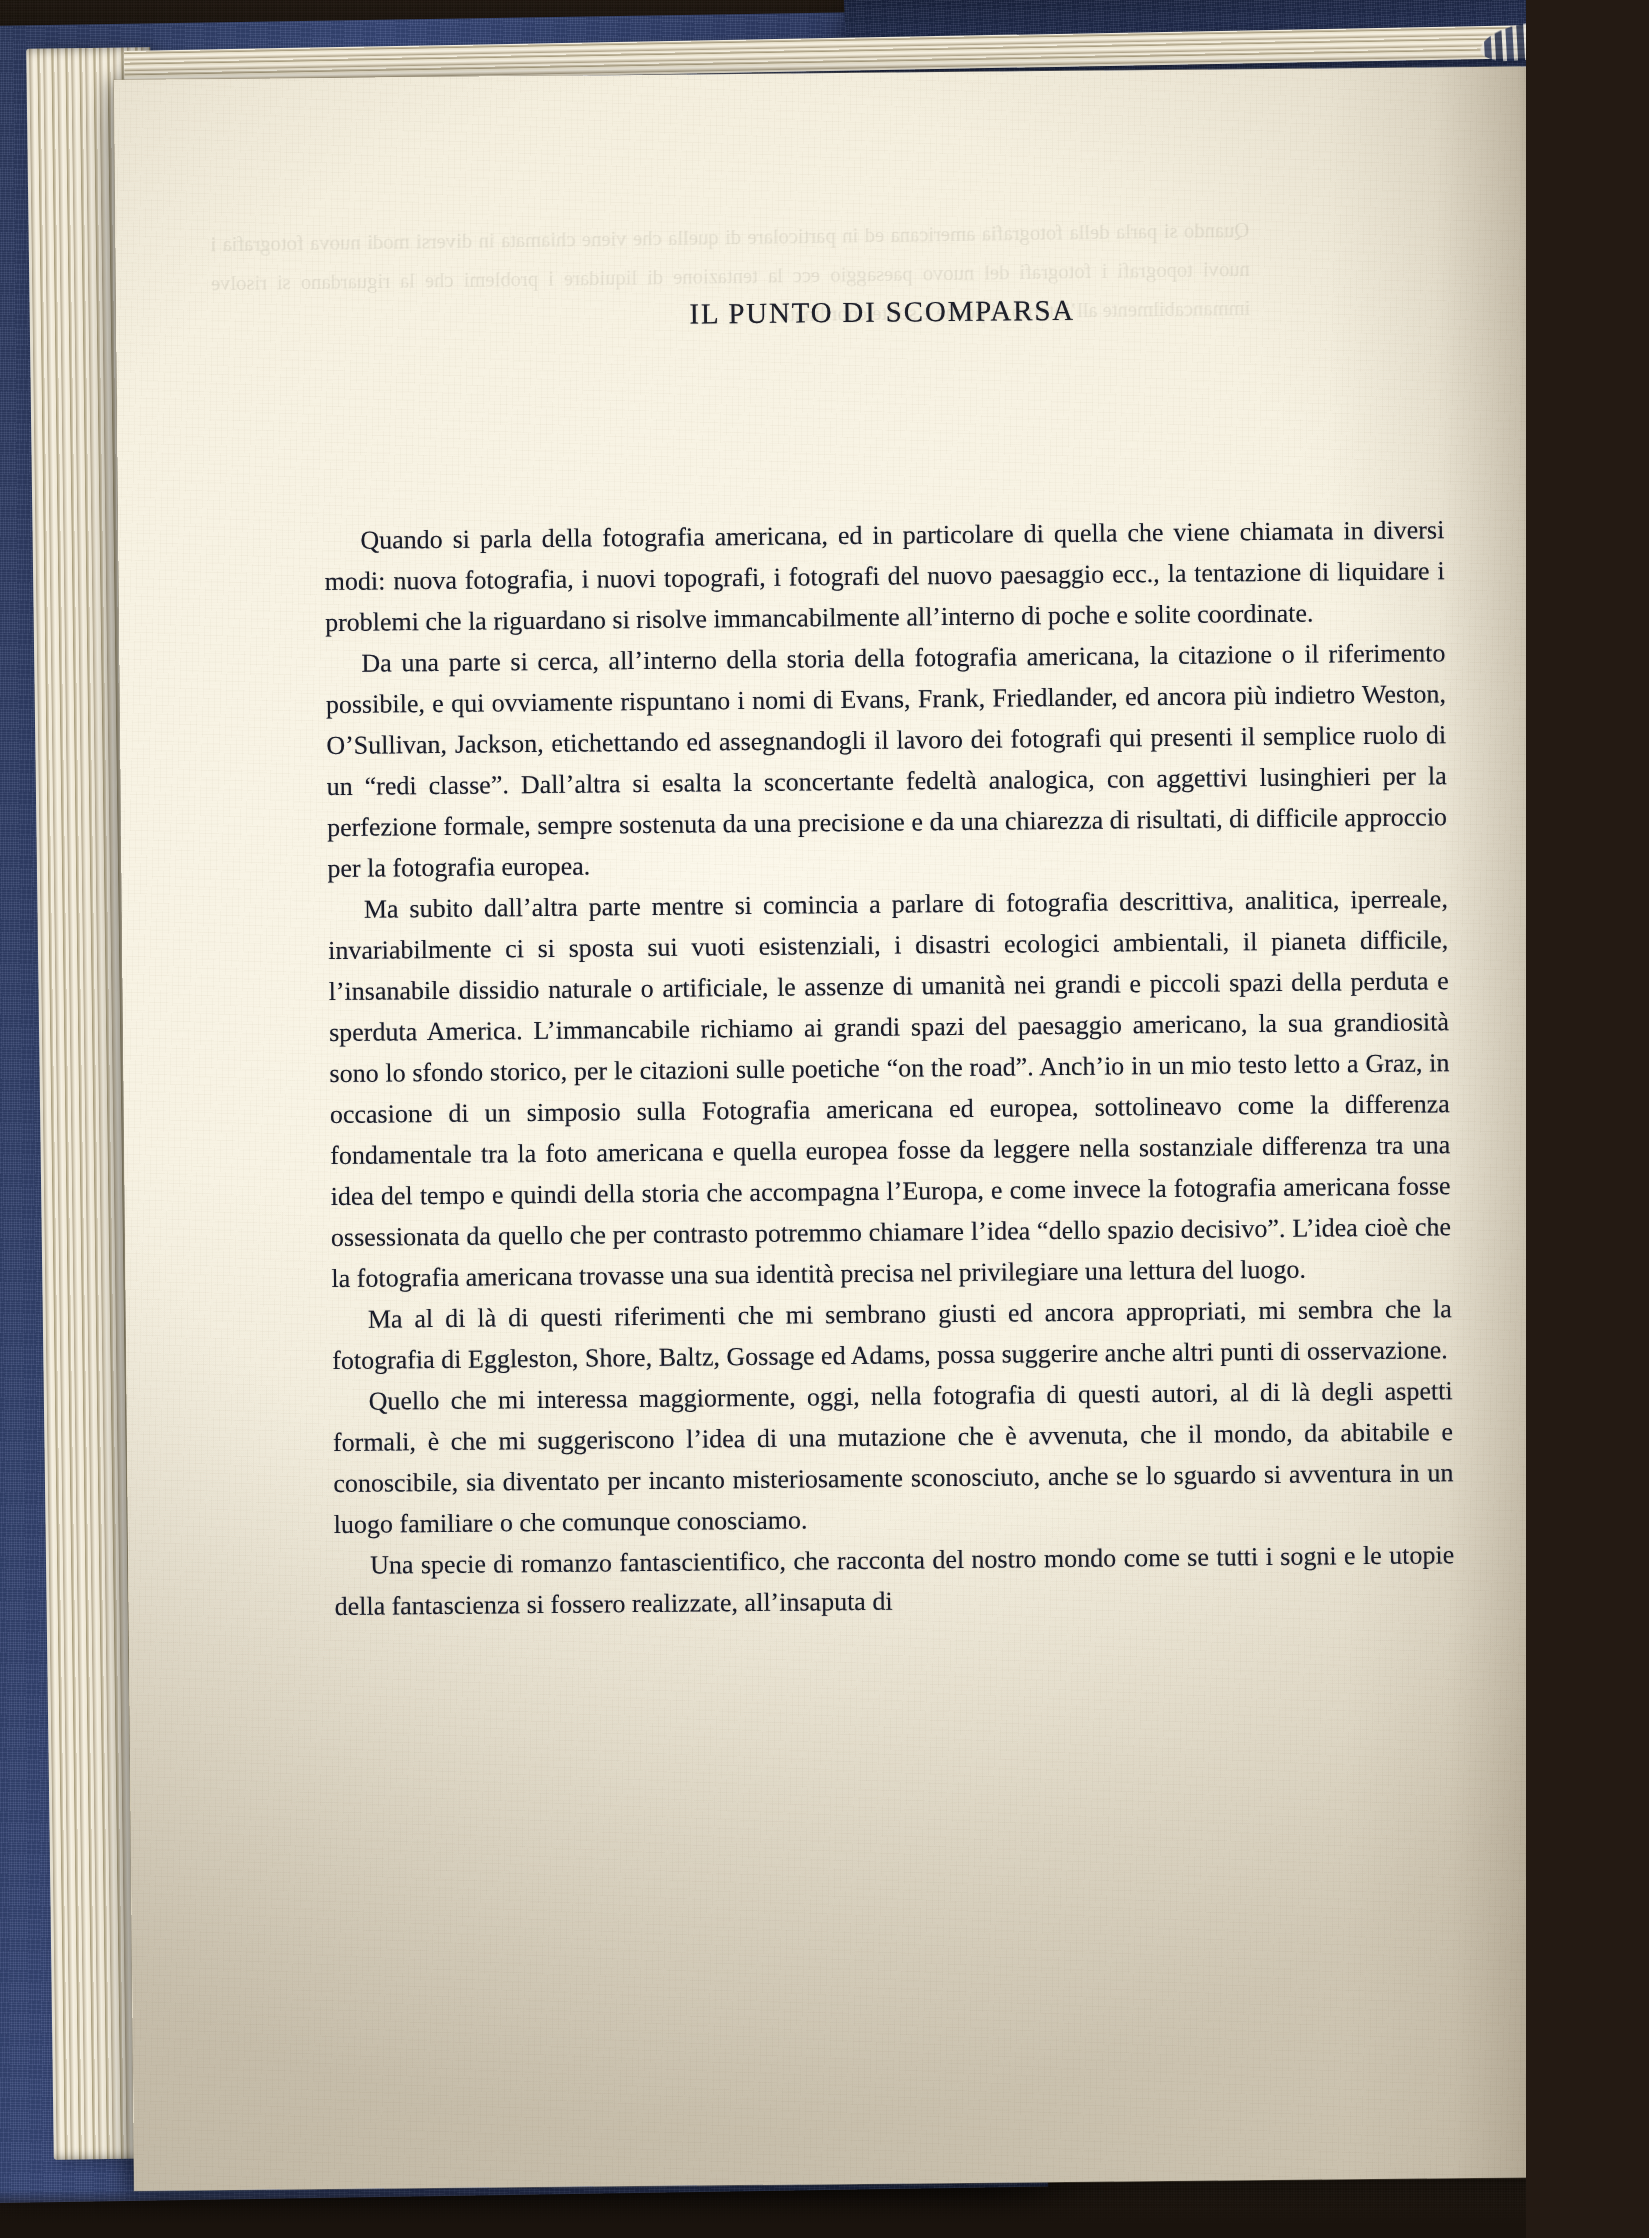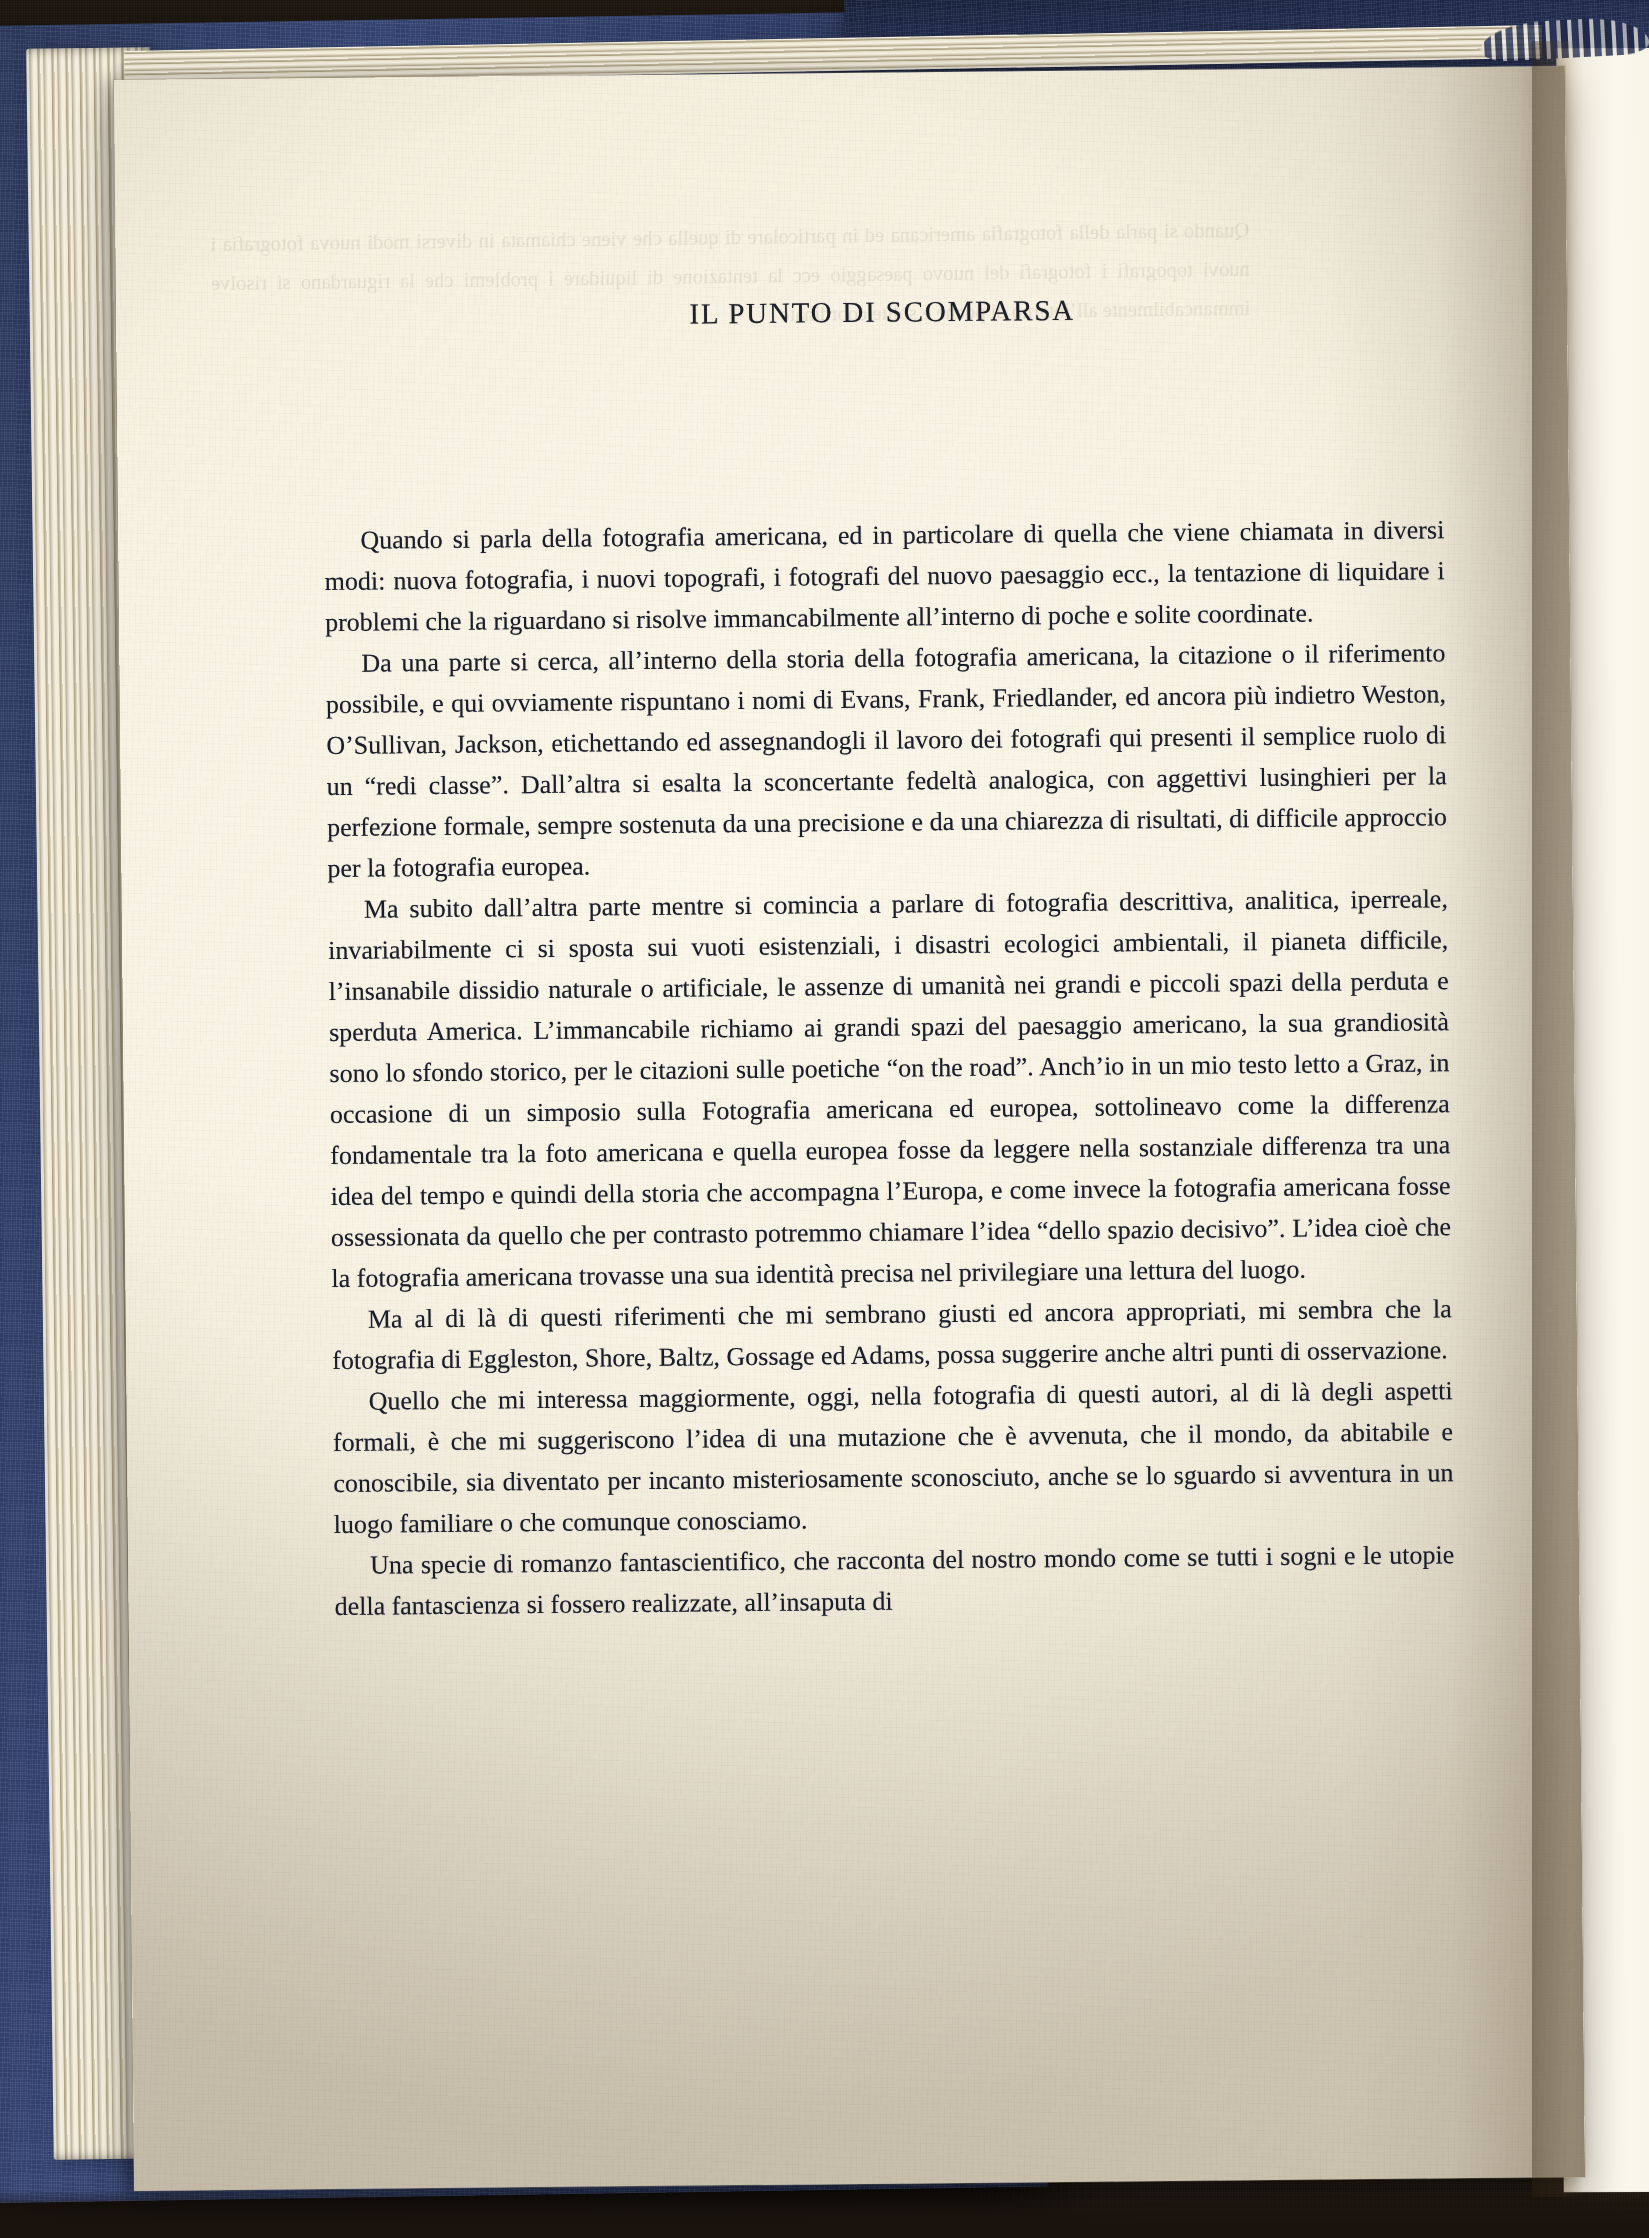--- a/index.html
+++ b/index.html
@@ -3,21 +3,21 @@
 <meta charset="utf-8">
 <style>
   html, body {
     margin: 0;
     padding: 0;
     background: #241a13;
   }
 
   #scene {
     position: relative;
-    width: 1649px;
+    width: 1526px;
     height: 2239px;
     overflow: hidden;
     background:
       radial-gradient(ellipse 1319px 989px at 45% 40%, #3b2c20 0%, #2b1f16 45%, #1d150e 100%);
     font-family: "Liberation Serif", serif;
   }
 
   
   #scene::before {
     content: "";

